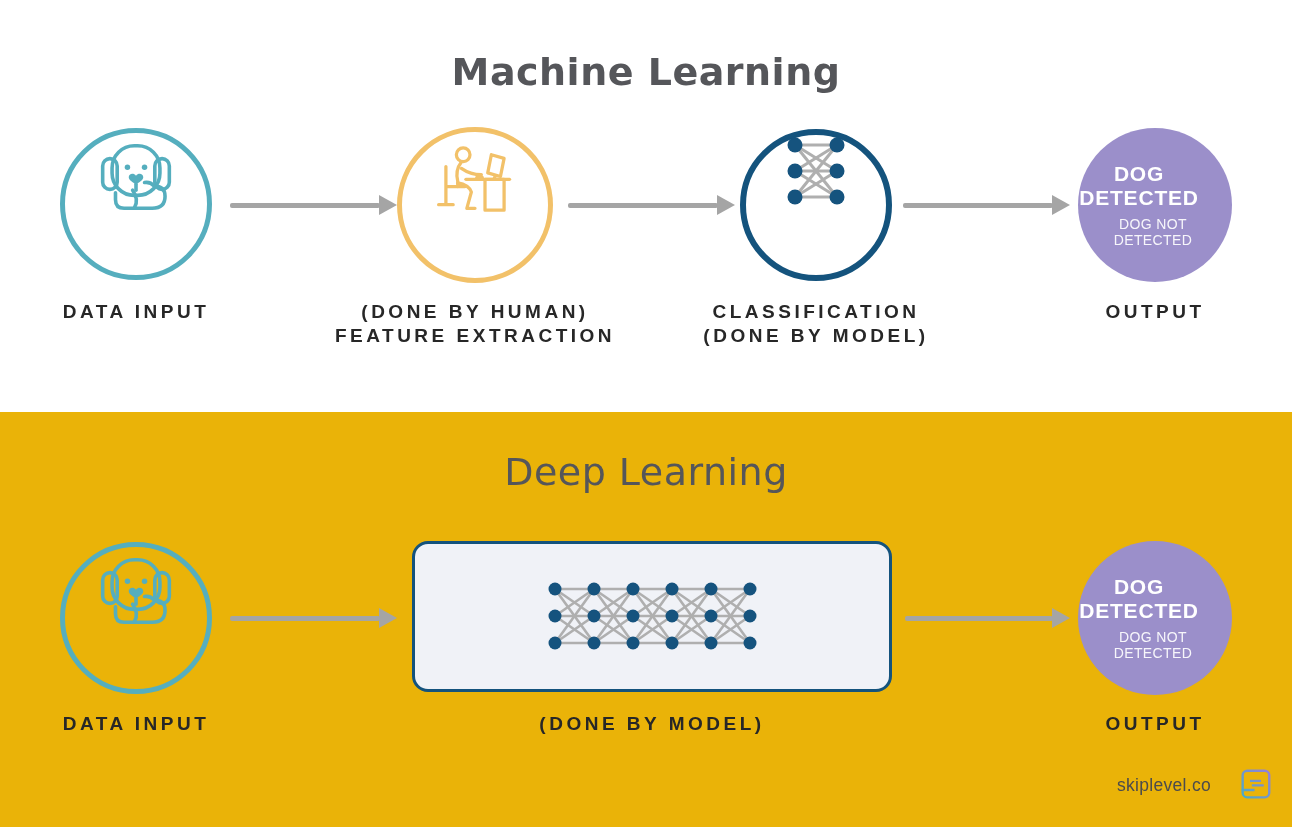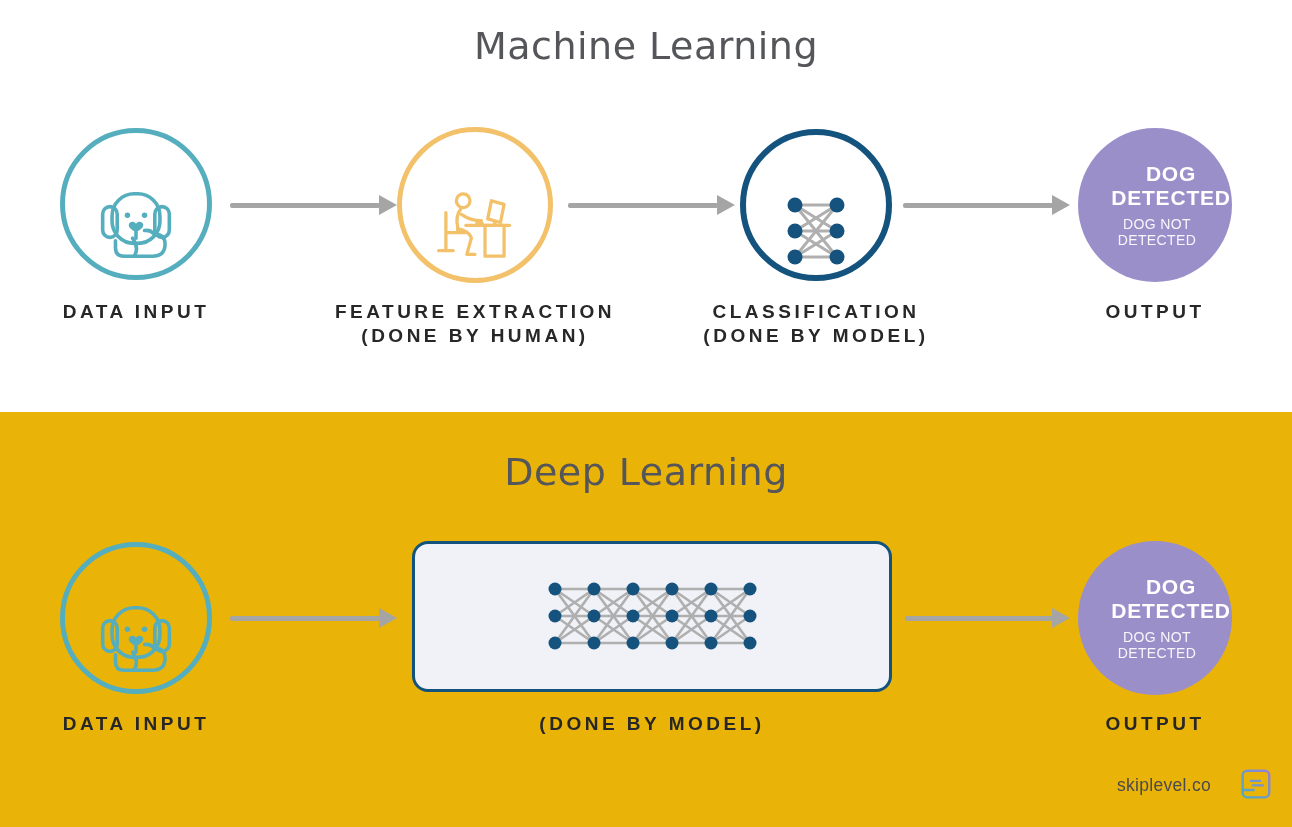--- a/index.html
+++ b/index.html
@@ -9,26 +9,26 @@
   }
   .section{position:absolute;left:0;width:100%;}
   .section-ml{top:0;height:412px;background:#FFFFFF;}
   .section-dl{top:412px;height:415px;background:#eab308;}
 
   .title{
     position:absolute;left:0;width:100%;text-align:center;
     font-family:"DejaVu Sans","Liberation Sans",sans-serif;
     font-size:38px;font-weight:500;color:#55565A;letter-spacing:0.5px;
   }
-  .title-ml{top:24px;}
+  .title-ml{top:50px;font-weight:bold;}
   .title-dl{top:38px;}
 
   .circle{
     position:absolute;border-radius:50%;box-sizing:border-box;
-    display:flex;align-items:flex-end;justify-content:center;
+    display:flex;align-items:flex-start;justify-content:center;
   }
   .c-teal{border:5px solid #55AEBE;}
   .c-yellow{border:5px solid #F2C169;}
   .c-navy{border:6px solid #14537D;}
   .c-purple{background:#9B8FCA;flex-direction:column;}
 
   .arrow{position:absolute;height:5px;background:#A5A5A5;border-radius:2px;}
   .arrow::after{
     content:"";position:absolute;right:-17px;top:-8px;width:0;height:0;
     border-left:18px solid #A5A5A5;
@@ -133,22 +133,22 @@
 
     <div class="arrow" style="left:903px;top:203px;width:150px;"></div>
 
     <div class="circle c-purple" style="left:1078px;top:128px;width:154px;height:154px;">
       <div class="detected">DOG DETECTED</div>
       <div class="not-detected">DOG NOT DETECTED</div>
     </div>
 
     <div class="step-label" style="left:26px;top:300px;width:220px;">DATA INPUT</div>
     <div class="step-label" style="left:320px;top:300px;width:310px;">
+      <div>(DONE BY HUMAN)</div>
       <div>FEATURE EXTRACTION</div>
-      <div>(DONE BY HUMAN)</div>
     </div>
     <div class="step-label" style="left:665px;top:300px;width:302px;">
       <div>CLASSIFICATION</div>
       <div>(DONE BY MODEL)</div>
     </div>
     <div class="step-label" style="left:1045px;top:300px;width:220px;">OUTPUT</div>
   </div>
 
   <div class="section section-dl">
     <div class="title title-dl">Deep Learning</div>

